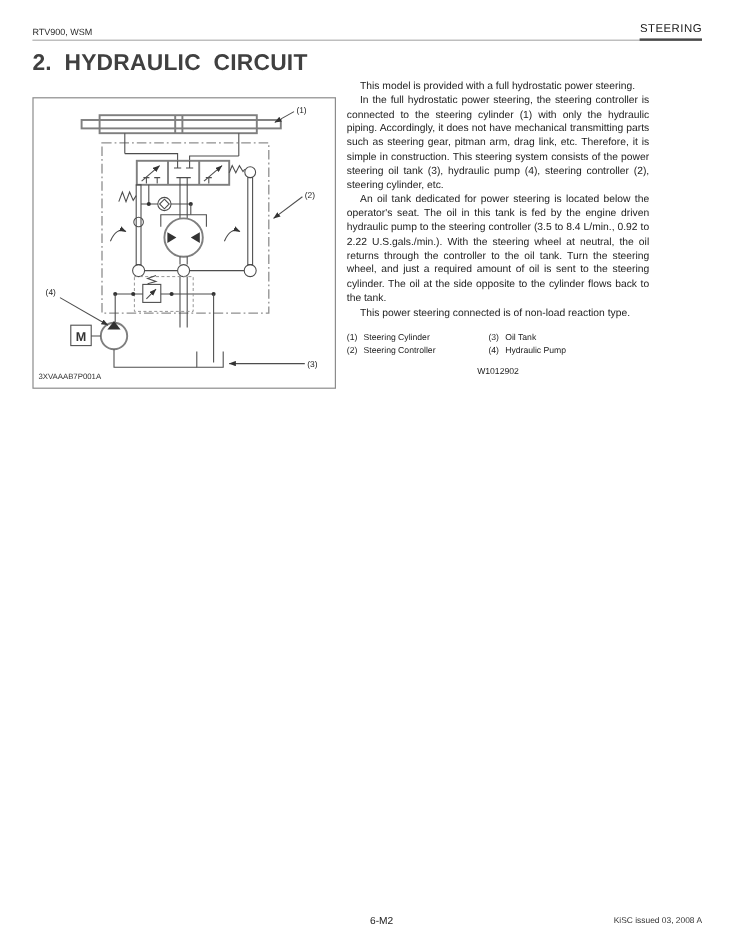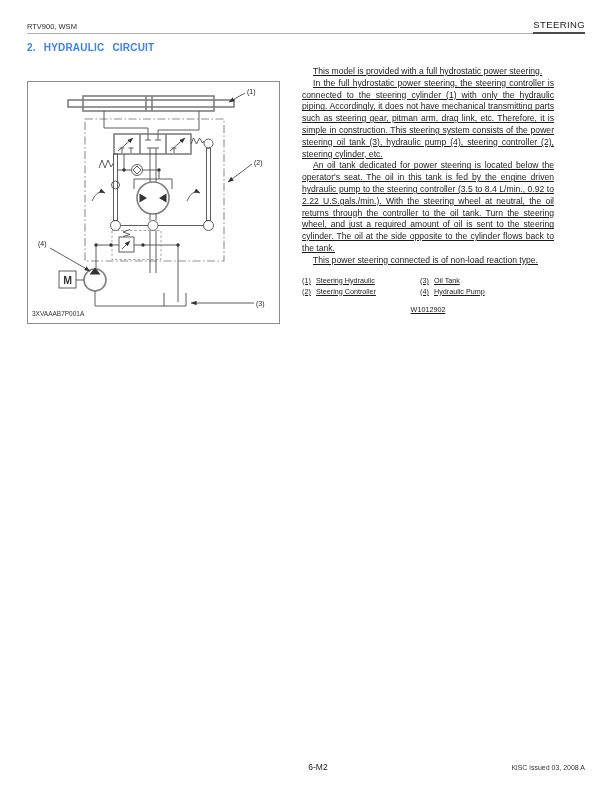--- a/index.html
+++ b/index.html
@@ -5,38 +5,38 @@
   html,body{margin:0;padding:0;background:#e8e8e8;}
   .page{position:relative;width:612px;height:792px;background:#ffffff;margin:0 auto;
         font-family:"Liberation Sans", sans-serif;color:#1a1a1a;overflow:hidden;}
   
   .hdr{position:absolute;left:27px;right:27px;top:19px;display:flex;
        justify-content:space-between;align-items:flex-end;border-bottom:1px solid #aeaeae;}
   .hdr-left{font-size:7.5px;color:#2a2a2a;padding-bottom:2px;}
   .hdr-right{font-size:9.5px;color:#1a1a1a;letter-spacing:0.4px;
              border-bottom:2px solid #4a4a4a;margin-bottom:-1.5px;padding-bottom:2px;}
   
-  .title{position:absolute;left:27px;top:42px;font-size:10px;font-weight:bold;
-         letter-spacing:0.2px;word-spacing:5px;color:#3b82f6;}
+  .title{position:absolute;left:27px;top:42px;font-size:19px;font-weight:bold;
+         letter-spacing:0.2px;word-spacing:5px;color:#404040;}
   
   .fig{position:absolute;left:27px;top:81px;width:251px;height:241px;
        border:1.5px solid #8c8c8c;background:#fff;}
   .fig svg{position:absolute;left:0;top:0;}
   .ln{stroke:#4d4d4d;stroke-width:0.9;fill:none;}
   .thick{stroke:#7f7f7f;stroke-width:1.6;fill:none;}
   .dashdot{stroke:#8f8f8f;stroke-width:1.1;fill:none;stroke-dasharray:8 2.5 1.5 2.5;}
   .dashed{stroke:#909090;stroke-width:0.8;fill:none;stroke-dasharray:2.5 2;}
   .dot{fill:#333;stroke:none;}
   .tri{fill:#333;stroke:none;}
   .whitefill{fill:#fff;}
   .callout{font-size:7px;fill:#222;font-family:"Liberation Sans",sans-serif;}
   .figcode{font-size:6.5px;fill:#333;font-family:"Liberation Sans",sans-serif;}
   .mlabel{font-size:10.5px;font-weight:bold;fill:#333;font-family:"Liberation Sans",sans-serif;}
   
-  .bodycol{position:absolute;left:302px;top:66px;width:252px;text-decoration:underline;}
+  .bodycol{position:absolute;left:289px;top:66px;width:252px;}
   .bodycol p{margin:0;font-size:8.6px;line-height:11.8px;text-align:justify;
              text-indent:11px;color:#1c1c1c;}
   .legend{display:flex;margin-top:8px;}
   .legend-col{width:118px;}
   .legend-item{font-size:7.2px;line-height:11px;color:#222;display:flex;}
   .legend-num{width:14px;flex:none;}
   .ref{margin-top:8px;text-align:center;font-size:7.2px;color:#222;}
   
   .ftr-page{position:absolute;left:0;right:0;bottom:20px;text-align:center;font-size:8.5px;color:#222;margin-left:24px;}
   .ftr-right{position:absolute;right:27px;bottom:21px;font-size:7px;color:#333;}
@@ -191,21 +191,21 @@
   <div class="bodycol">
     <p>This model is provided with a full hydrostatic power steering.</p>
     <p>In the full hydrostatic power steering, the steering controller is connected to the steering cylinder (1) with only the hydraulic piping.  Accordingly, it does not have mechanical transmitting parts such as steering gear, pitman arm, drag link, etc.  Therefore, it is simple in construction. This steering system consists of the power steering oil tank (3), hydraulic pump (4), steering controller (2), steering cylinder, etc.</p>
     <p>An oil tank dedicated for power steering is located below the operator's seat.  The oil in this tank is fed by the engine driven hydraulic pump to the steering controller (3.5 to 8.4 L/min., 0.92 to 2.22 U.S.gals./min.). With the steering wheel at neutral, the oil returns through the controller to the oil tank.  Turn the steering wheel, and just a required amount of oil is sent to the steering cylinder.  The oil at the side opposite to the cylinder flows back to the tank.</p>
     <p>This power steering connected is of non-load reaction type.</p>
 
     <div class="legend">
       <div class="legend-col">
         <div class="legend-item">
           <span class="legend-num">(1)</span>
-          <span>Steering Hydraulic</span>
+          <span>Steering Cylinder</span>
         </div>
         <div class="legend-item">
           <span class="legend-num">(2)</span>
           <span>Steering Controller</span>
         </div>
       </div>
       <div class="legend-col">
         <div class="legend-item">
           <span class="legend-num">(3)</span>
           <span>Oil Tank</span>

